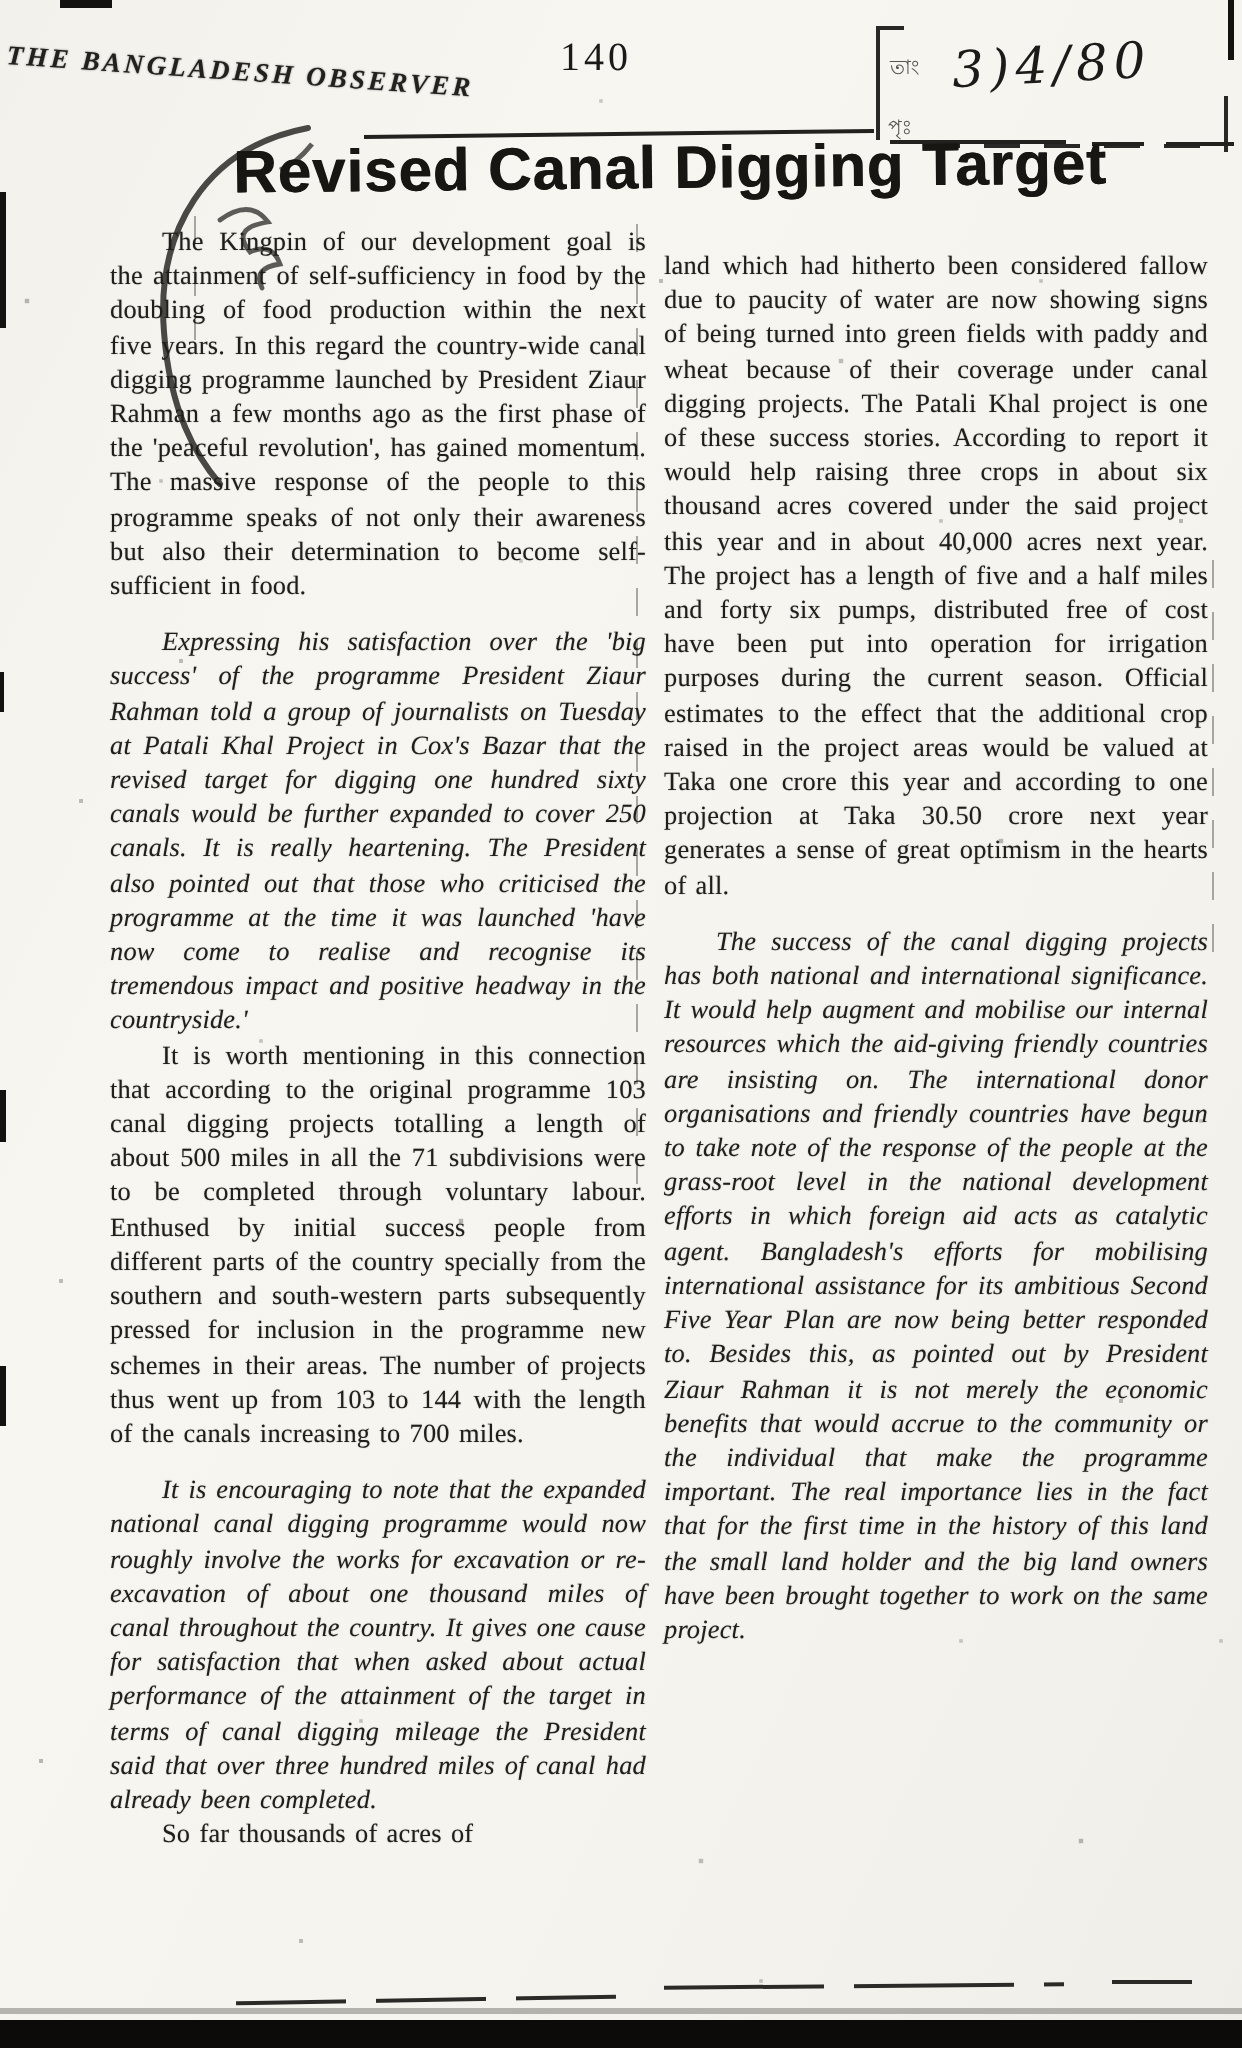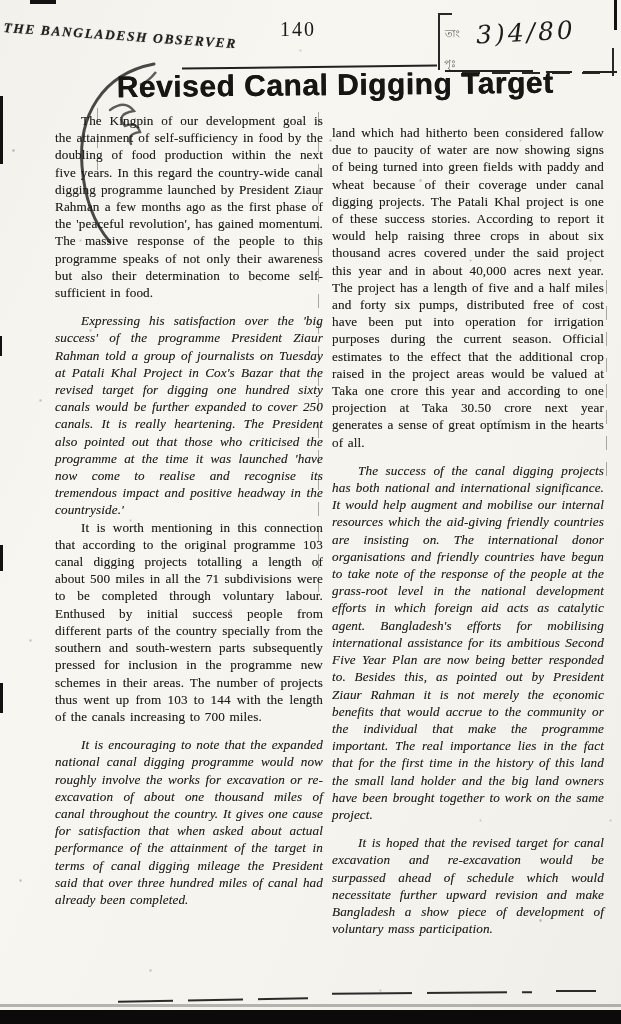--- a/index.html
+++ b/index.html
@@ -144,26 +144,26 @@
     </svg>
   </div>
 
   <div class="article-title">Revised Canal Digging Target</div>
 
   <div class="column col-left">
     <p class="para">The Kingpin of our development goal is the attainment of self-sufficiency in food by the doubling of food production within the next five years. In this regard the country-wide canal digging programme launched by President Ziaur Rahman a few months ago as the first phase of the 'peaceful revolution', has gained momentum. The massive response of the people to this programme speaks of not only their awareness but also their determination to become self-sufficient in food.</p>
     <p class="para gap-before">Expressing his satisfaction over the 'big success' of the programme President Ziaur Rahman told a group of journalists on Tuesday at Patali Khal Project in Cox's Bazar that the revised target for digging one hundred sixty canals would be further expanded to cover 250 canals. It is really heartening. The President also pointed out that those who criticised the programme at the time it was launched 'have now come to realise and recognise its tremendous impact and positive headway in the countryside.'</p>
     <p class="para">It is worth mentioning in this connection that according to the original programme 103 canal digging projects totalling a length of about 500 miles in all the 71 subdivisions were to be completed through voluntary labour. Enthused by initial success people from different parts of the country specially from the southern and south-western parts subsequently pressed for inclusion in the programme new schemes in their areas. The number of projects thus went up from 103 to 144 with the length of the canals increasing to 700 miles.</p>
     <p class="para gap-before">It is encouraging to note that the expanded national canal digging programme would now roughly involve the works for excavation or re-excavation of about one thousand miles of canal throughout the country. It gives one cause for satisfaction that when asked about actual performance of the attainment of the target in terms of canal digging mileage the President said that over three hundred miles of canal had already been completed.</p>
+    <p class="para">So far thousands of acres of</p>
   </div>
 
   <div class="column col-right">
     <p class="no-indent">land which had hitherto been considered fallow due to paucity of water are now showing signs of being turned into green fields with paddy and wheat because of their coverage under canal digging projects. The Patali Khal project is one of these success stories. According to report it would help raising three crops in about six thousand acres covered under the said project this year and in about 40,000 acres next year. The project has a length of five and a half miles and forty six pumps, distributed free of cost have been put into operation for irrigation purposes during the current season. Official estimates to the effect that the additional crop raised in the project areas would be valued at Taka one crore this year and according to one projection at Taka 30.50 crore next year generates a sense of great optimism in the hearts of all.</p>
     <p class="para gap-before">The success of the canal digging projects has both national and international significance. It would help augment and mobilise our internal resources which the aid-giving friendly countries are insisting on. The international donor organisations and friendly countries have begun to take note of the response of the people at the grass-root level in the national development efforts in which foreign aid acts as catalytic agent. Bangladesh's efforts for mobilising international assistance for its ambitious Second Five Year Plan are now being better responded to. Besides this, as pointed out by President Ziaur Rahman it is not merely the economic benefits that would accrue to the community or the individual that make the programme important. The real importance lies in the fact that for the first time in the history of this land the small land holder and the big land owners have been brought together to work on the same project.</p>
-    <p class="para gap-before">It is hoped that the revised target for canal excavation and re-excavation would be surpassed ahead of schedule which would necessitate further upward revision and make Bangladesh a show piece of development of voluntary mass participation.</p>
   </div>
 
   <div class="underline-stroke ul-left"></div>
   <div class="underline-stroke ul-right"></div>
   <div class="underline-stroke ul-right2"></div>
   <div class="bottom-shadow"></div>
   <div class="bottom-bar"></div>
 
 </div>
 

